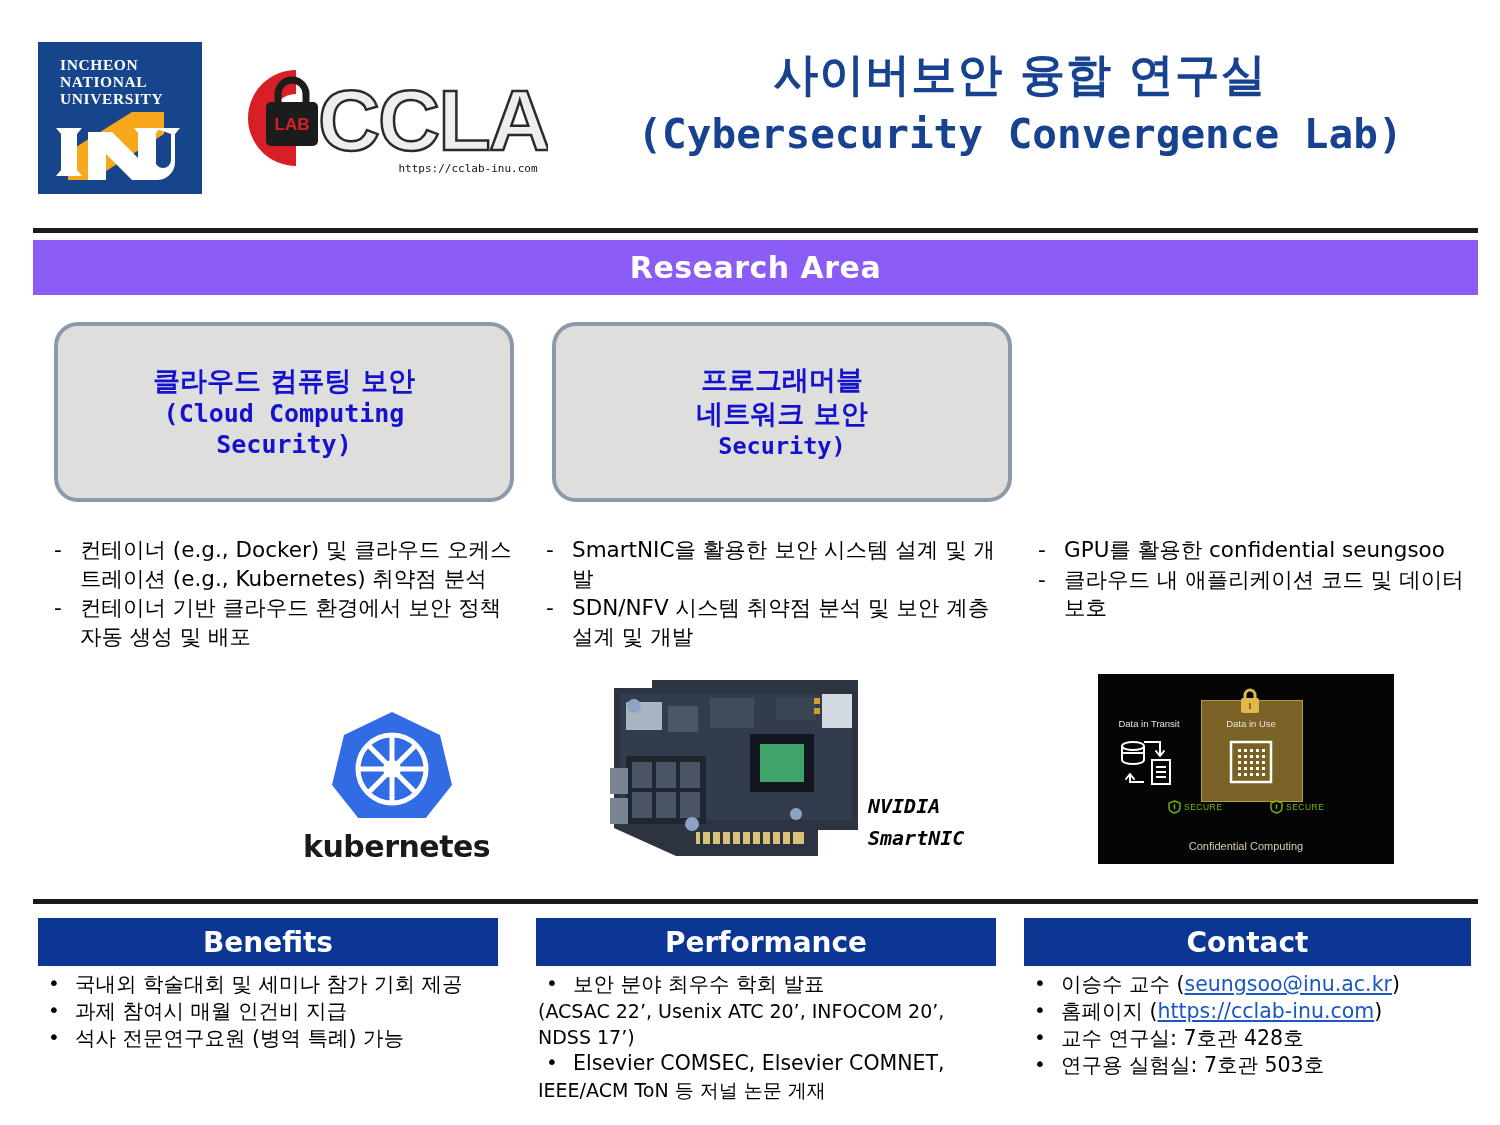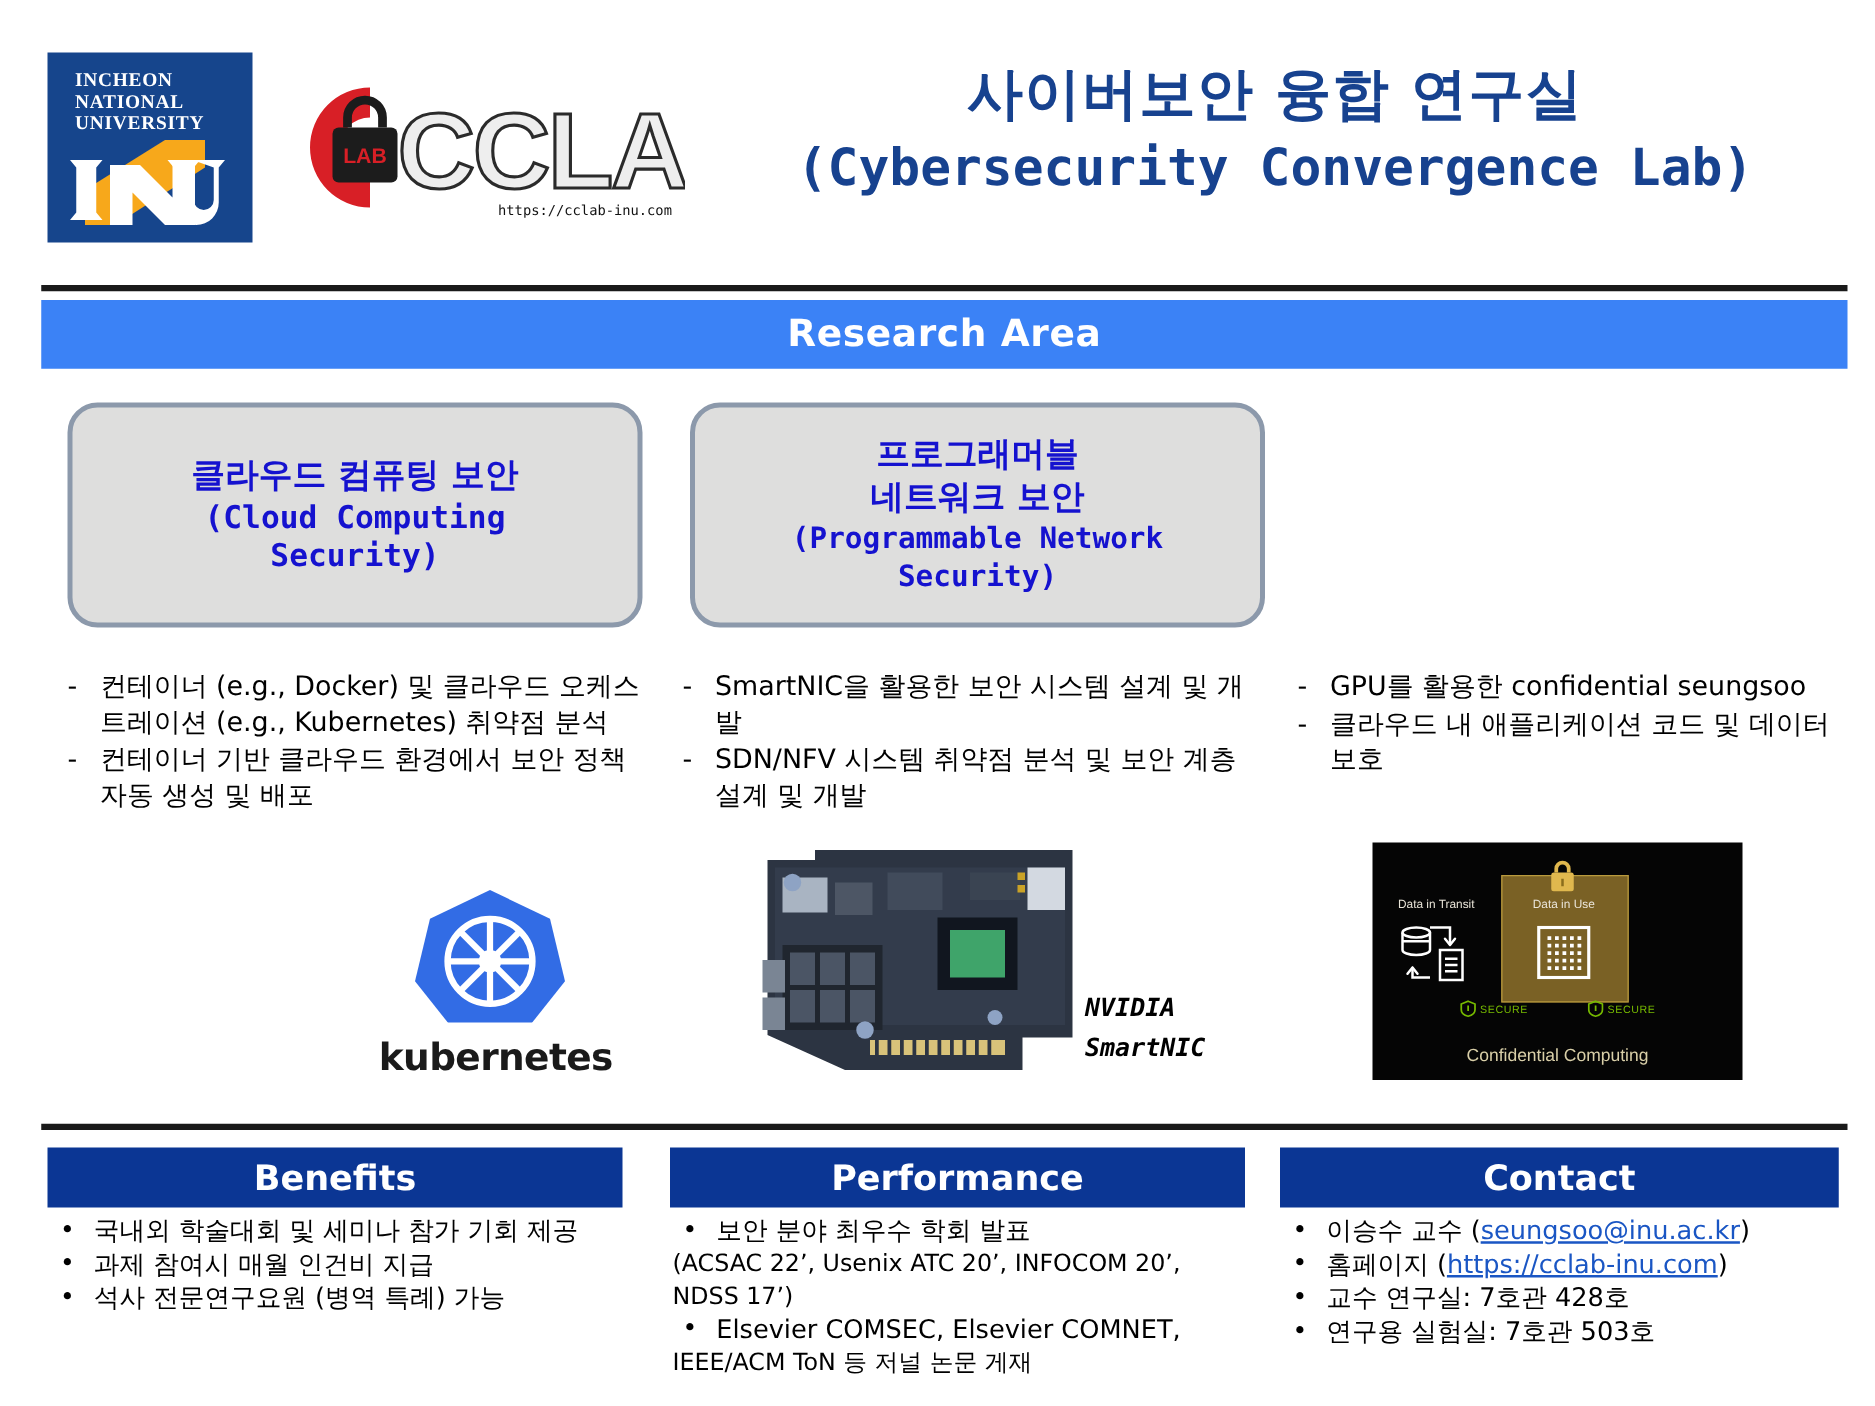--- a/index.html
+++ b/index.html
@@ -48,21 +48,21 @@
   }
 
   
   .rule{position:absolute;left:33px;width:1445px;height:5px;background:#1a1a1a;}
   .rule.top{top:228px;}
   .rule.bottom{top:899px;}
 
   
   .band{
     position:absolute;left:33px;top:240px;width:1445px;height:55px;
-    background:#3b82f6;
+    background:#8b5cf6;
     display:flex;align-items:center;justify-content:center;
   }
   .band-label{
     font-family:"DejaVu Sans","Liberation Sans",sans-serif;
     font-weight:bold;font-size:30px;color:#ffffff;letter-spacing:.5px;
   }
 
   
   .cards{position:absolute;left:16px;top:322px;width:1500px;height:182px;}
   .card{
@@ -133,21 +133,21 @@
     position:absolute;font-family:"Liberation Sans","DejaVu Sans",sans-serif;
     font-size:9.5px;color:#e9e4d8;text-align:center;
   }
   .cc-zone{
     position:absolute;left:103px;top:26px;width:100px;height:100px;
     background:#7a6125;border:1.5px solid #b99a3d;
   }
   .cc-foot{
     position:absolute;left:0;bottom:12px;width:100%;text-align:center;
     font-family:"Liberation Sans","DejaVu Sans",sans-serif;
-    font-size:14px;color:#d9cfa8;
+    font-size:11px;color:#d9cfa8;
   }
   .cc-secure{
     position:absolute;display:flex;align-items:center;gap:3px;
     font-family:"Liberation Sans","DejaVu Sans",sans-serif;
     font-size:8.5px;color:#76b900;letter-spacing:.5px;margin-left:44px;
   }
 
   
   .sect{position:absolute;top:918px;}
   .sect.s1{left:38px;width:460px;}
@@ -222,21 +222,20 @@
 
     <div class="card c1">
       <div class="card-kr">클라우드 컴퓨팅 보안</div>
       <div class="card-en">(Cloud Computing</div>
       <div class="card-en">Security)</div>
     </div>
 
     <div class="card c2">
       <div class="card-kr">프로그래머블</div>
       <div class="card-kr">네트워크 보안</div>
-      <div class="card-en">(Programmable Network</div>
       <div class="card-en">Security)</div>
     </div>
 
   </div>
 
   <div class="col c1">
     <div class="dash-item">
       <span class="dash">-</span>
       <span>컨테이너 (e.g., Docker) 및 클라우드 오케스트레이션 (e.g., Kubernetes) 취약점 분석</span>
     </div>

